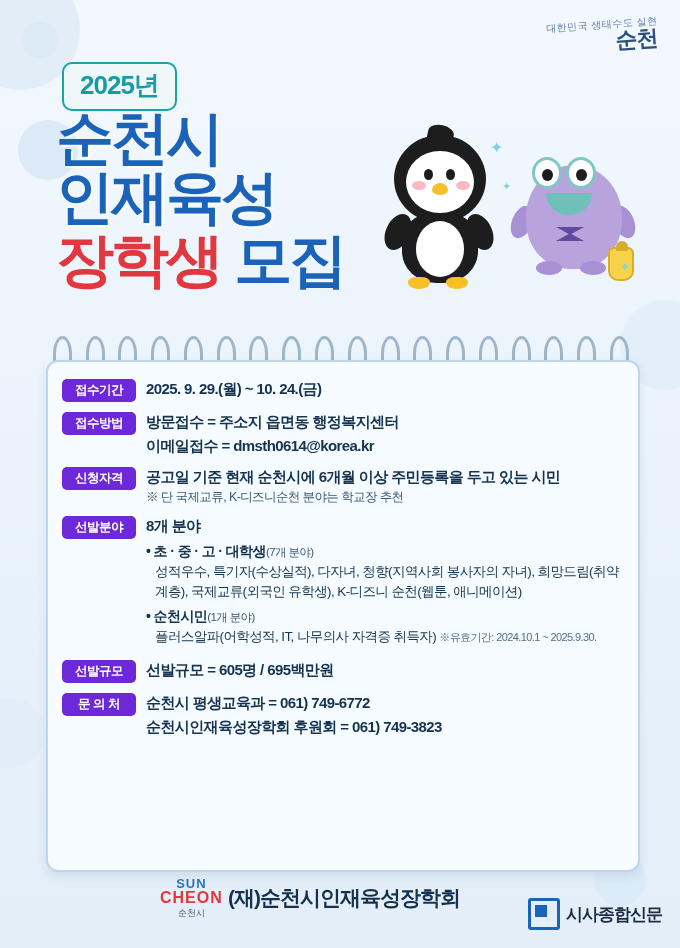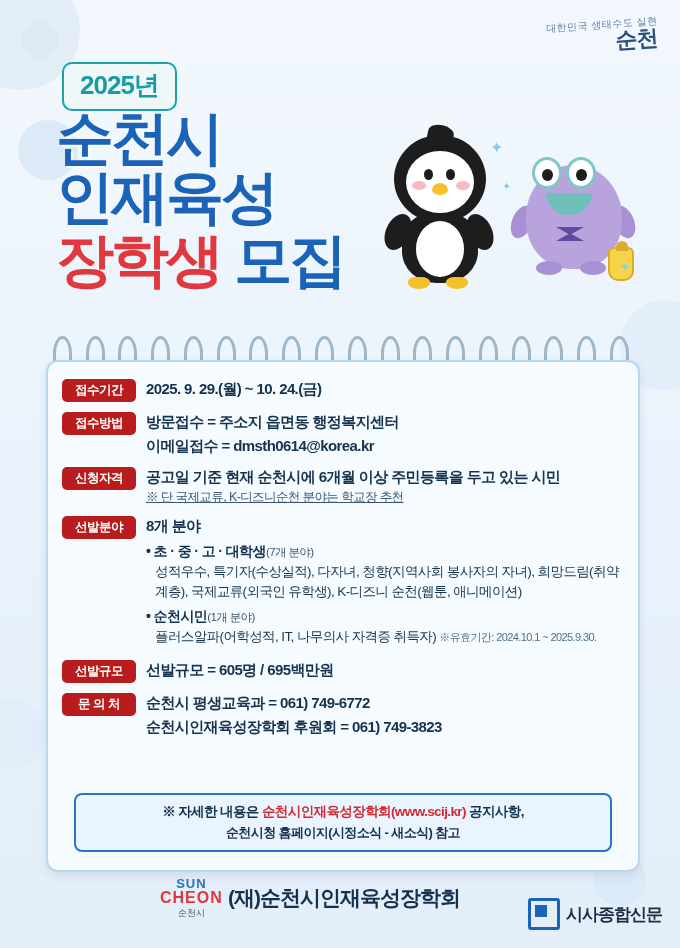--- a/index.html
+++ b/index.html
@@ -104,26 +104,26 @@
     background:#f5fbff;border:2px solid #bcd6ea;border-radius:12px;
     box-shadow:0 4px 10px rgba(60,90,130,.12);
   }
   .rings{position:absolute;left:46px;top:336px;width:590px;height:44px;display:flex;justify-content:space-around;align-items:flex-start;}
   .ring{width:13px;height:38px;border:3px solid #9fb6c9;border-radius:50%/40%;background:transparent;}
 
   .rowset{position:absolute;left:14px;top:16px;right:14px;}
   .row{display:flex;align-items:flex-start;margin-bottom:9px;}
   .tag{
     flex:0 0 auto;min-width:62px;text-align:center;
-    background:#b91c1c;color:#fff;font-size:12.5px;font-weight:bold;
+    background:#6d28d9;color:#fff;font-size:12.5px;font-weight:bold;
     border-radius:5px;padding:3px 6px;letter-spacing:-.5px;
     margin-right:10px;margin-top:1px;
   }
   .val{flex:1;font-size:15px;color:#15324f;line-height:1.45;letter-spacing:-.6px;font-weight:bold;}
-  .val .sub{display:block;font-size:12.5px;font-weight:normal;color:#3b5770;margin-top:1px;text-decoration:underline;}
+  .val .sub{display:block;font-size:12.5px;font-weight:normal;color:#3b5770;margin-top:1px;}
   .val .line2{display:block;margin-top:2px;}
   .bullets{margin:4px 0 0 0;padding:0;list-style:none;}
   .bullets li{font-size:14px;color:#15324f;line-height:1.5;letter-spacing:-.6px;margin-bottom:3px;font-weight:bold;}
   .bullets li .small{font-size:11.5px;font-weight:normal;color:#3b5770;}
   .bullets li .detail{display:block;font-size:13.5px;font-weight:normal;color:#17364f;margin-left:9px;}
   .bullets li .detail .tiny{font-size:11px;color:#51708a;}
 
   .notice{
     position:absolute;left:26px;right:26px;bottom:18px;
     border:2px solid #2a72c4;border-radius:8px;background:#eaf4ff;
@@ -279,26 +279,20 @@
       <div class="row">
         <div class="tag">문 의 처</div>
         <div class="val">
           <span>순천시 평생교육과 = 061) 749-6772</span>
           <span class="line2">순천시인재육성장학회 후원회 = 061) 749-3823</span>
         </div>
       </div>
 
     </div>
 
-    <div class="notice">
-      <div class="n1">
-        <span>※  자세한 내용은 </span><span class="hl">순천시인재육성장학회(www.scij.kr)</span><span> 공지사항,</span>
-      </div>
-      <div class="n2">순천시청 홈페이지(시정소식 - 새소식) 참고</div>
-    </div>
   </div>
 
   <div class="footer">
     <div class="foot-logo">
       <span class="w1">SUN</span>
       <span class="w2">CHEON</span>
       <span class="w3">순천시</span>
     </div>
     <div class="foot-name">(재)순천시인재육성장학회</div>
     <div class="press">

